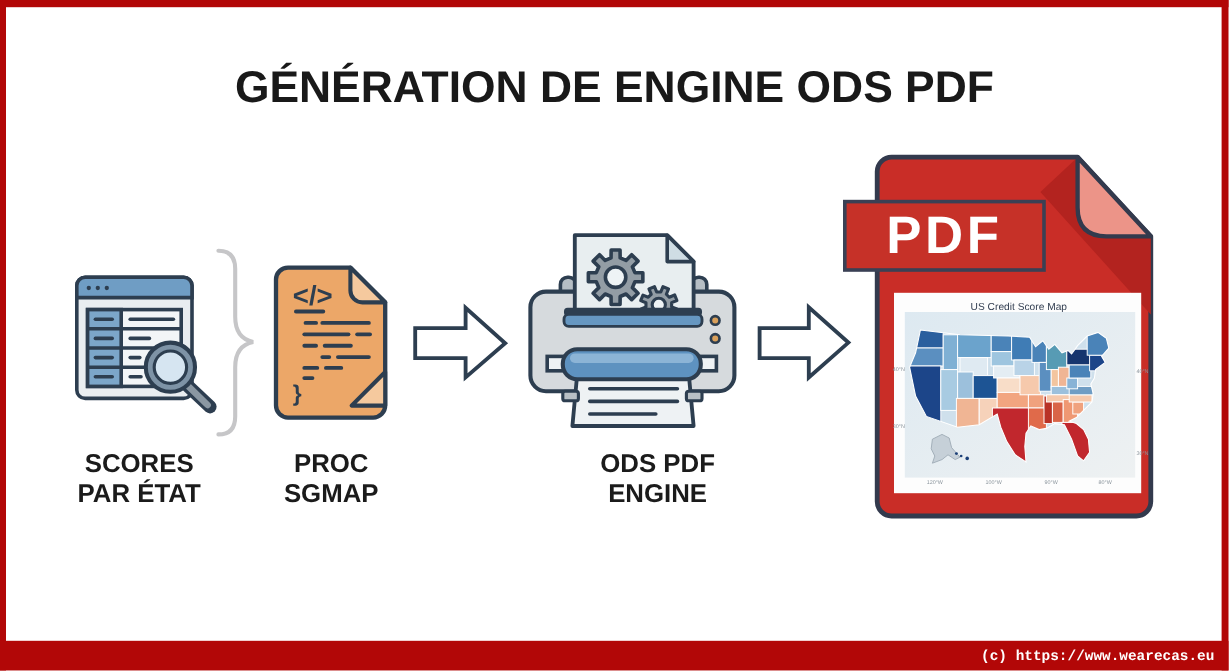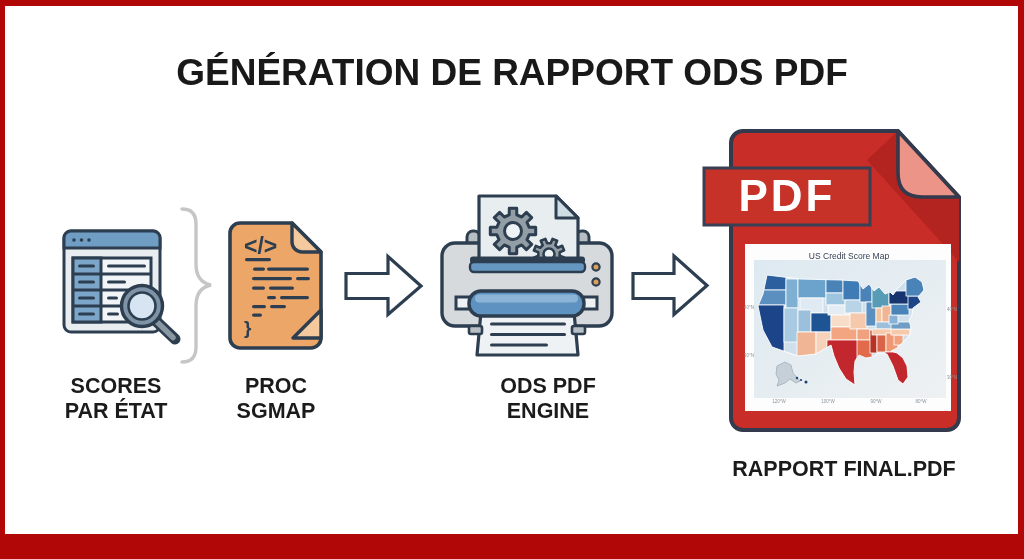--- a/index.html
+++ b/index.html
@@ -18,21 +18,21 @@
         font-family:"Liberation Mono",monospace;font-weight:bold;font-size:12px;line-height:1;}
   svg{position:absolute;left:0;top:0;}
 </style>
 </head>
 <body>
 <div class="page">
   <div class="b btop"></div>
   <div class="b bleft"></div>
   <div class="b bright"></div>
   <div class="b bbot"></div>
-  <div class="title">GÉNÉRATION DE RAPPORT ODS PDF</div>
+  <div class="title">GÉNÉRATION DE ENGINE ODS PDF</div>
 
   <svg width="1024" height="559" viewBox="0 0 1024 559">
 
     <g id="tableicon">
       <rect x="64" y="231" width="96" height="101" rx="7" fill="#e9edf0" stroke="#2d3e50" stroke-width="3"></rect>
       <path d="M64 248 v-10 a7 7 0 0 1 7 -7 h82 a7 7 0 0 1 7 7 v10 z" fill="#6f9dc4" stroke="#2d3e50" stroke-width="3"></path>
       <circle cx="74" cy="240" r="1.8" fill="#2d3e50"></circle>
       <circle cx="81.5" cy="240" r="1.8" fill="#2d3e50"></circle>
       <circle cx="89" cy="240" r="1.8" fill="#2d3e50"></circle>
 
@@ -204,14 +204,14 @@
         <text x="744" y="357">30°N</text>
         <text x="947" y="311">40°N</text>
         <text x="947" y="379">30°N</text>
       </g>
     </g>
   </svg>
 
   <div class="lbl" style="left:196px;top:374px;width:160px;">PROC<br>SGMAP</div>
   <div class="lbl" style="left:35px;top:374px;width:162px;">SCORES<br>PAR ÉTAT</div>
   <div class="lbl" style="left:468px;top:374px;width:160px;">ODS PDF<br>ENGINE</div>
-  <div class="lbl" style="left:724px;top:457px;width:240px;">RAPPORT FINAL.PDF</div>
+  <div class="copy">(c) https://www.wearecas.eu</div>
 </div>
 
 </body></html>

